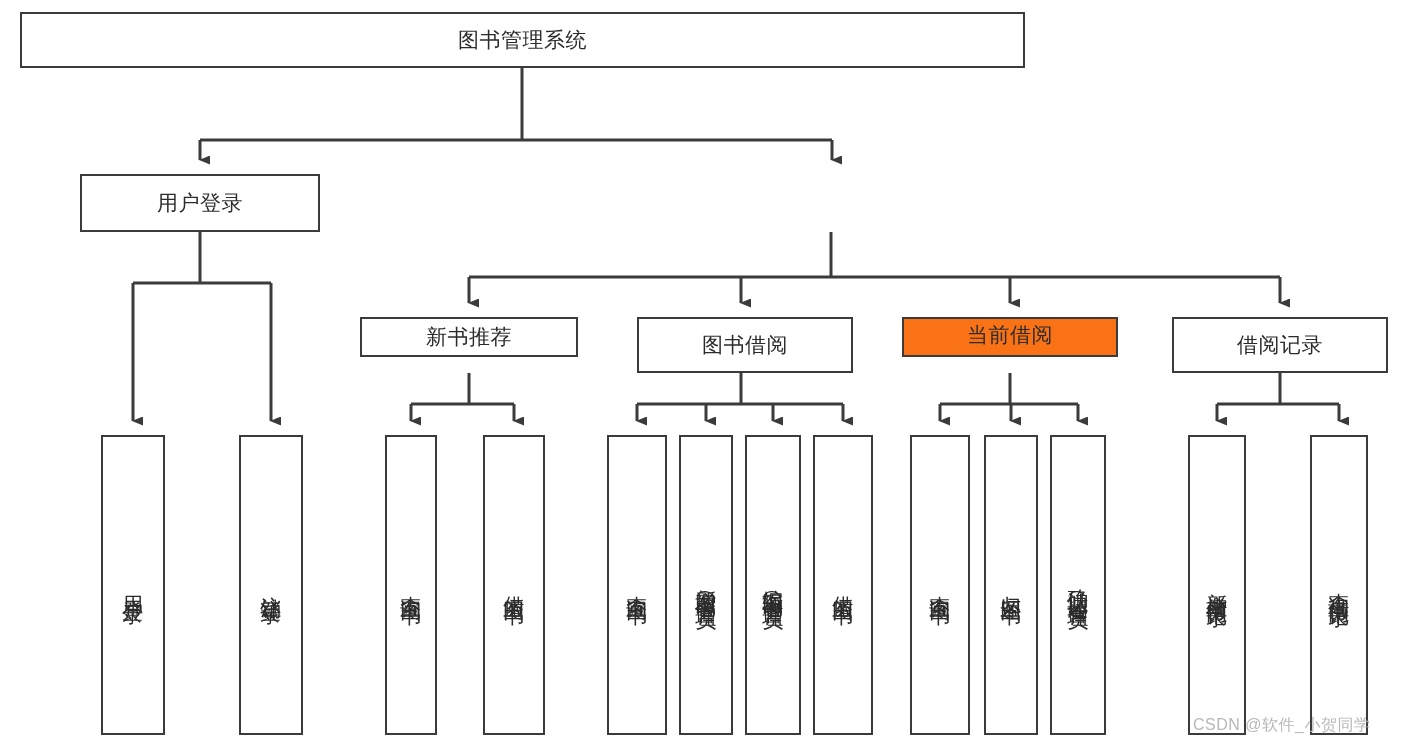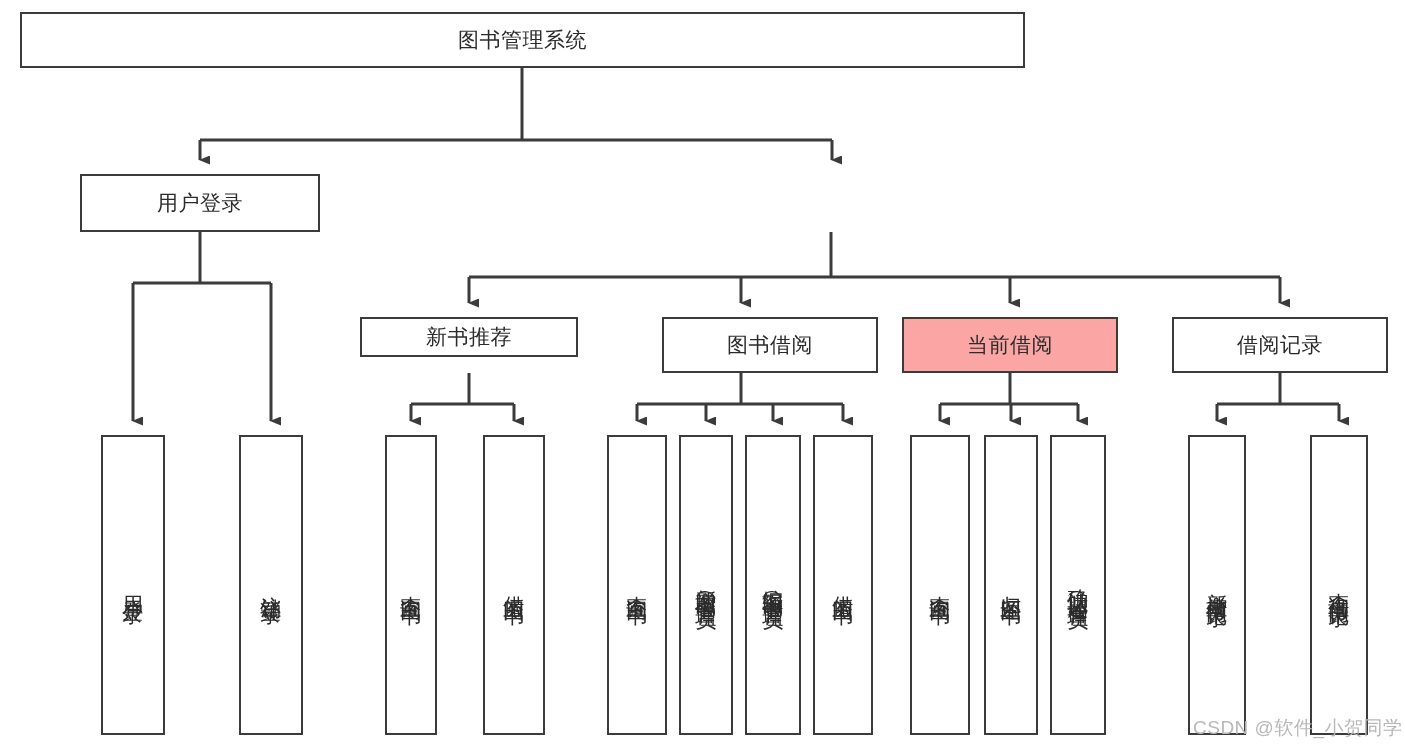--- a/index.html
+++ b/index.html
@@ -49,21 +49,21 @@
   .node.vert .vlabel {
     writing-mode: vertical-rl;
     text-orientation: upright;
     letter-spacing: 3px;
     white-space: nowrap;
     max-height: 100%;
   }
   .watermark {
     position: absolute;
     color: #b8b8b8;
-    font-size: 19px;
+    font-size: 16px;
     letter-spacing: 0.5px;
     white-space: nowrap;
     user-select: none;
   }
 </style>
 </head>
 <body>
 
 <div id="canvas" style="background: rgb(255, 255, 255);">
 
@@ -121,24 +121,24 @@
     <span>图书管理系统</span>
   </div>
 
   <div class="node horiz" id="node-l2-0" style="left: 80px; top: 174px; width: 240px; height: 58px; border-color: rgb(59, 59, 59); background: rgb(255, 255, 255); color: rgb(43, 43, 43);">
     <span>用户登录</span>
   </div>
 
   <div class="node horiz" id="node-l3-0" style="left: 360px; top: 317px; width: 218px; height: 40px; border-color: rgb(59, 59, 59); background: rgb(255, 255, 255); color: rgb(43, 43, 43);">
     <span>新书推荐</span>
   </div>
-  <div class="node horiz" id="node-l3-1" style="left: 662px; top: 317px; width: 216px; height: 56px; border-color: rgb(59, 59, 59); background: rgb(255, 255, 255); color: rgb(43, 43, 43);">
+  <div class="node horiz" id="node-l3-1" style="left: 637px; top: 317px; width: 216px; height: 56px; border-color: rgb(59, 59, 59); background: rgb(255, 255, 255); color: rgb(43, 43, 43);">
     <span>图书借阅</span>
   </div>
-  <div class="node horiz" id="node-l3-2" style="left: 902px; top: 317px; width: 216px; height: 56px; border-color: rgb(59, 59, 59); background: #fca5a5; color: rgb(43, 43, 43);">
+  <div class="node horiz" id="node-l3-2" style="left: 902px; top: 317px; width: 216px; height: 40px; border-color: rgb(59, 59, 59); background: #f97316; color: rgb(43, 43, 43); font-family: Liberation Mono, monospace;">
     <span>当前借阅</span>
   </div>
   <div class="node horiz" id="node-l3-3" style="left: 1172px; top: 317px; width: 216px; height: 56px; border-color: rgb(59, 59, 59); background: rgb(255, 255, 255); color: rgb(43, 43, 43);">
     <span>借阅记录</span>
   </div>
 
   <div class="node vert" id="node-leaf-0" style="left: 101px; top: 435px; width: 64px; height: 300px; border-color: rgb(59, 59, 59); background: rgb(255, 255, 255); color: rgb(43, 43, 43);">
     <span class="vlabel">用户登录</span>
   </div>
   <div class="node vert" id="node-leaf-1" style="left: 239px; top: 435px; width: 64px; height: 300px; border-color: rgb(59, 59, 59); background: rgb(255, 255, 255); color: rgb(43, 43, 43);">

